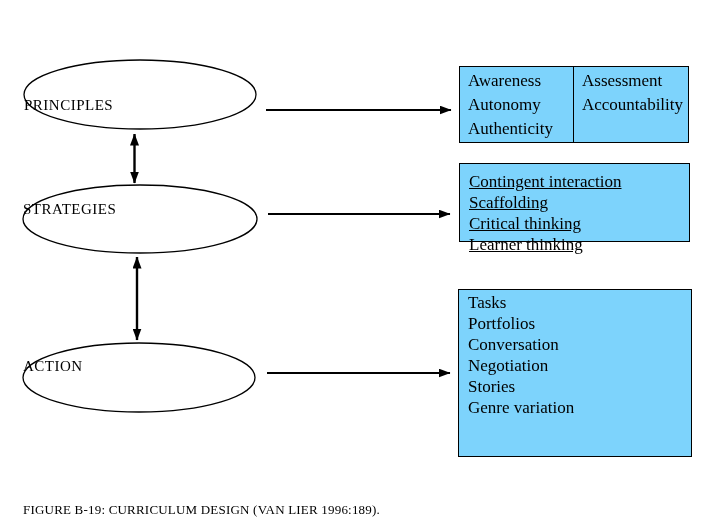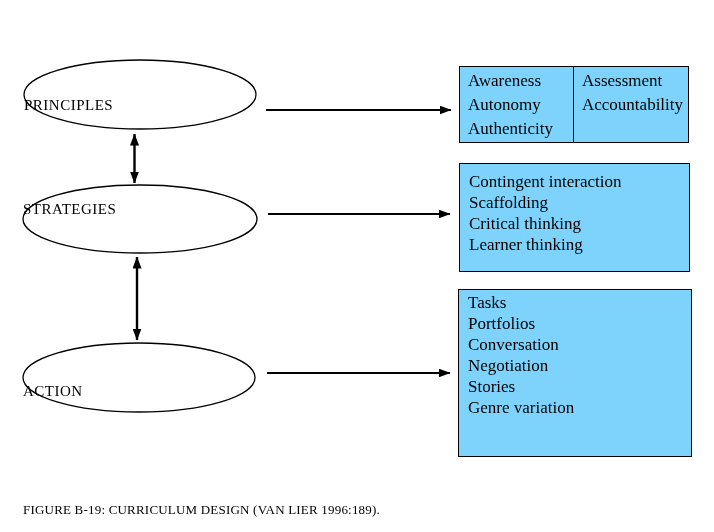--- a/index.html
+++ b/index.html
@@ -26,21 +26,21 @@
   .node-label {
     position: absolute;
     text-align: left;
     font-size: 15px;
     letter-spacing: 0.5px;
     line-height: 18px;
     white-space: nowrap;
   }
   .node-label-principles { left: 24px;  top: 96px;  width: 232px; }
   .node-label-strategies { left: 23px;  top: 200px; width: 234px; }
-  .node-label-action     { left: 23px;  top: 357px; width: 233px; margin-top: 25px; }
+  .node-label-action     { left: 23px;  top: 357px; width: 233px; }
 
   .box {
     position: absolute;
     border: 1.5px solid #000000;
     box-sizing: border-box;
     background: #7dd3fc;
     font-size: 17px;
   }
   .box-principles {
     left: 459px; top: 66px; width: 230px; height: 77px;
@@ -48,23 +48,24 @@
     line-height: 24px;
   }
   .box-principles .col {
     padding: 2px 4px 0 8px;
     box-sizing: border-box;
   }
   .box-principles .col-left  { width: 113px; }
   .box-principles .col-right { flex: 1; border-left: 1.5px solid #000000; }
 
   .box-strategies {
-    left: 459px; top: 163px; width: 231px; height: 109px;
+    left: 459px; top: 163px; width: 231px; height: 79px;
     line-height: 21px;
     padding: 7px 4px 16px 9px;
+    text-decoration: underline;
   }
   .box-action {
     left: 458px; top: 289px; width: 234px; height: 168px;
     line-height: 21px;
     padding: 2px 4px 16px 9px;
   }
   .box-line { white-space: nowrap; }
 
   .caption {
     position: absolute;

